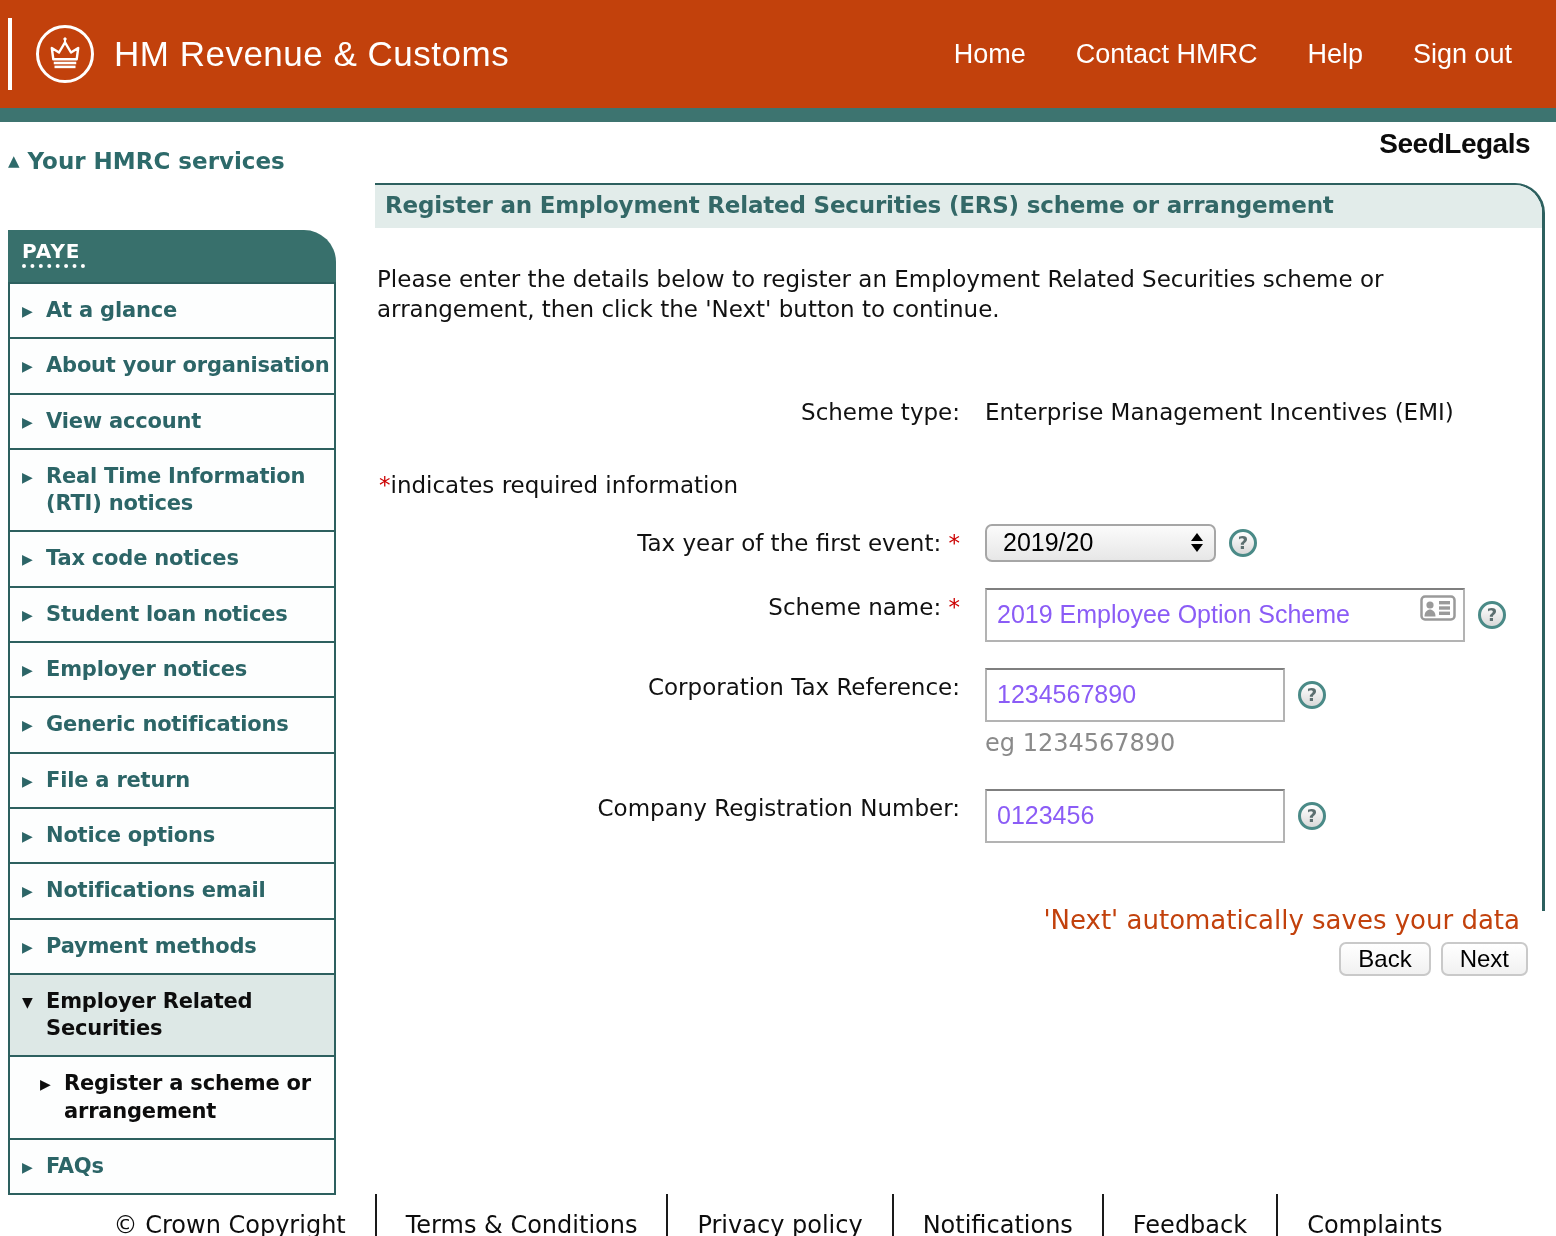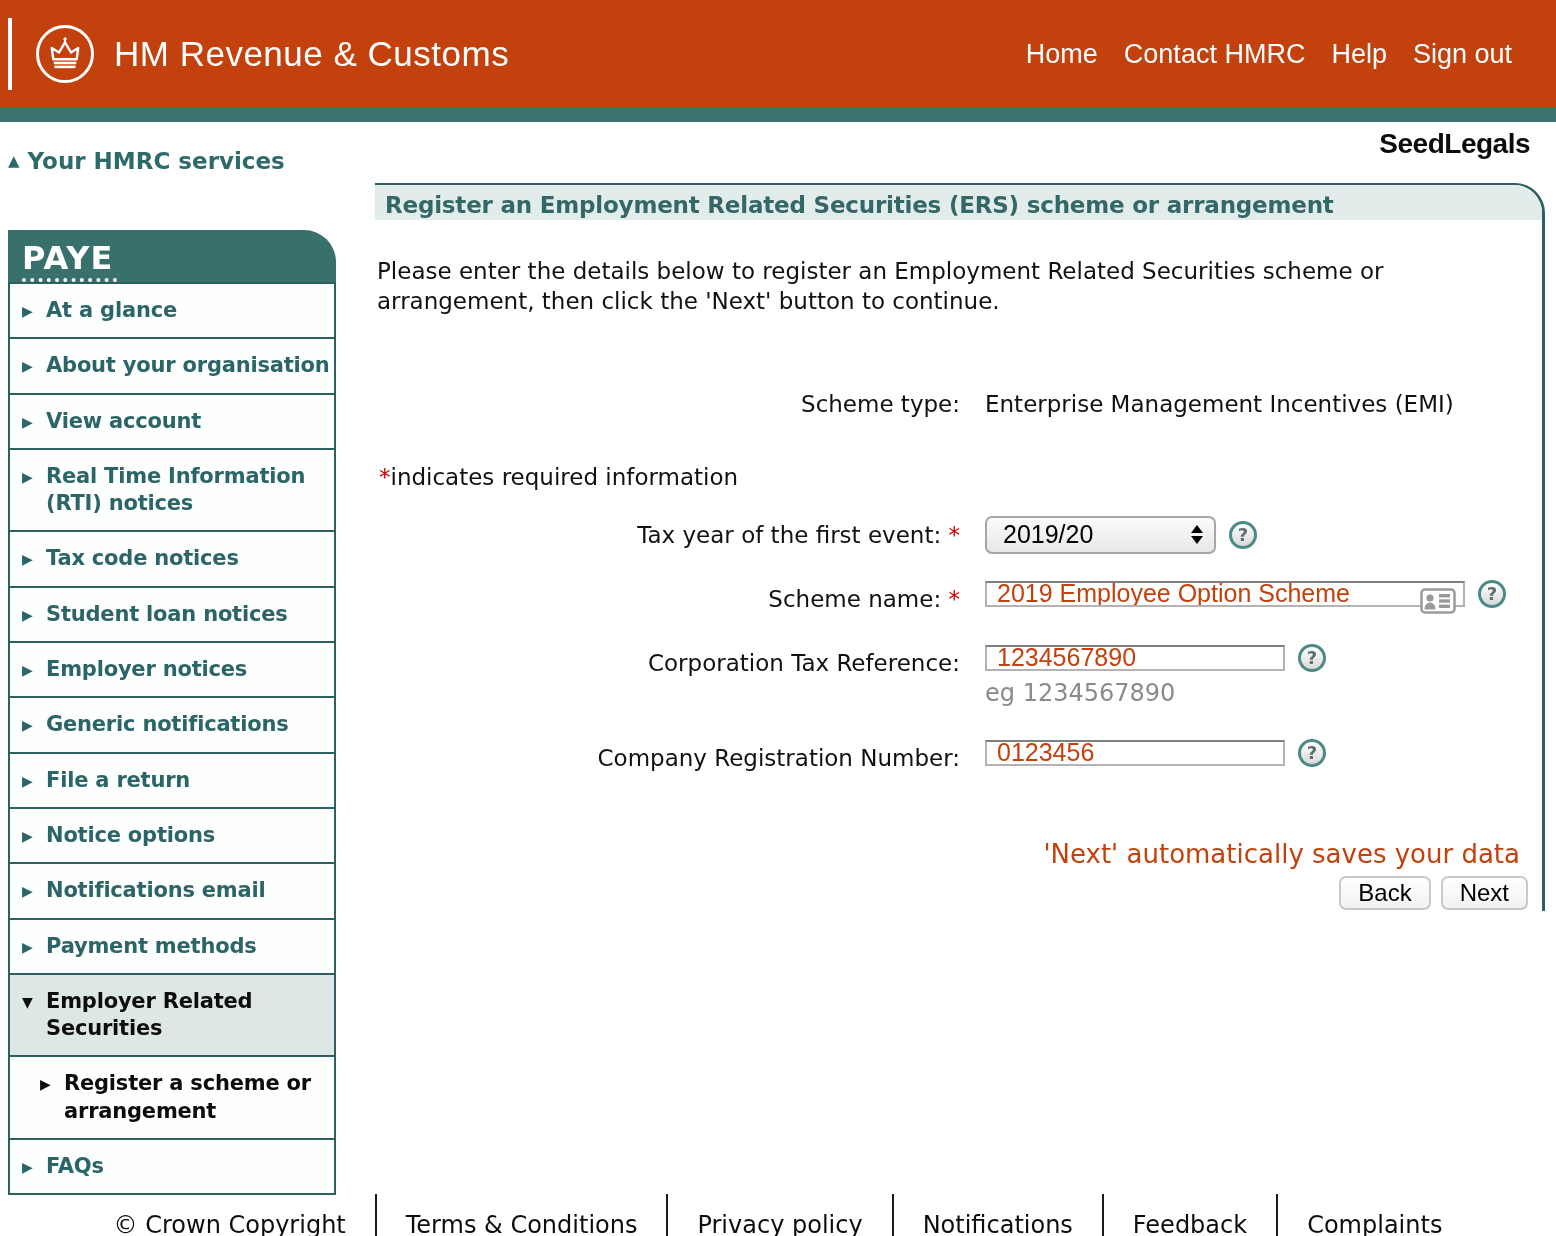--- a/index.html
+++ b/index.html
@@ -5,56 +5,56 @@
   * { margin:0; padding:0; box-sizing:border-box; }
   html,body { width:1556px; height:1236px; background:#fff; overflow:hidden;
     font-family:"DejaVu Sans", sans-serif; }
 
   
   .topbar { height:108px; background:#c2410c; display:flex; align-items:center; padding:0 44px 0 8px; }
   .brandbar { width:4px; height:72px; background:#fff; margin-right:24px; }
   .crown-badge { width:58px; height:58px; border:3px solid #fff; border-radius:50%;
     display:flex; align-items:center; justify-content:center; margin-right:20px; }
   .brand-name { color:#fff; font-family:"Liberation Sans", sans-serif; font-size:35px; letter-spacing:0.5px; }
-  .topnav { margin-left:auto; display:flex; gap:26px; }
+  .topnav { margin-left:auto; display:flex; gap:50px; }
   .topnav a { color:#fff; text-decoration:none; font-family:"Liberation Sans", sans-serif; font-size:27px; cursor:pointer; }
 
   .tealstrip { height:14px; background:#3d7470; }
 
   .page { position:relative; height:1114px; }
 
   
   .services { position:absolute; left:8px; top:26px; color:#2d6a6a; font-weight:bold; font-size:23px;
     display:flex; align-items:center; gap:8px; cursor:pointer; }
   .services .up-tri { font-size:15px; line-height:15px; }
   .partner { position:absolute; right:26px; top:6px; color:#0c0c0c; font-weight:bold; font-size:28px;
     font-family:"Liberation Sans", sans-serif; letter-spacing:-0.5px; }
 
   
   .sidebar { position:absolute; left:8px; top:108px; width:328px; }
   .side-head { background:#38706c; color:#fff; border-top-right-radius:32px;
     padding:9px 14px 10px 14px; height:54px; }
-  .side-head span { display:inline-block; font-size:32px; font-weight:bold; letter-spacing:1px;
+  .side-head span { display:inline-block; font-size:20px; font-weight:bold; letter-spacing:1px;
     border-bottom:4px dotted #fff; padding:0 4px 1px 0; }
   .side-item { background:#fdfefe; border:2px solid #2d605f; margin-top:-2px;
     padding:13px 2px 13px 12px; color:#2c6567; font-weight:bold; font-size:21px; letter-spacing:-0.2px;
     line-height:1.3; display:flex; gap:8px; cursor:pointer; }
   .side-item .arr { font-size:14px; line-height:14px; margin-top:7px; flex:0 0 16px; }
   .side-item.active { background:#dde8e6; color:#0d0d0d; }
   .side-item.active .arr { color:#0d0d0d; }
   .side-item.subitem { color:#0d0d0d; padding-left:30px; }
   .side-item.subitem .arr { color:#0d0d0d; }
 
   
   .main { position:absolute; left:375px; top:46px; width:1170px; }
   .page-title { font-family:"Liberation Sans", sans-serif; font-size:44px; font-weight:400;
     color:#111; letter-spacing:-0.5px; line-height:1.05; margin-left:2px; }
   .panel { margin-top:15px; height:728px; border-top:2px solid #2d605f; border-right:3px solid #2d605f;
     border-top-right-radius:30px; background:#fff; }
-  .panel-head { background:#e2ecea; border-top-right-radius:28px; padding:7px 14px 2px 10px; }
+  .panel-head { background:#e2ecea; border-top-right-radius:28px; padding:7px 14px 10px 10px; }
   .panel-head h2 { color:#336867; font-size:23px; font-weight:bold; letter-spacing:-0.2px; }
   .panel-body { padding:36px 0 0 2px; }
   .intro { font-size:23px; color:#111; line-height:1.32; max-width:1095px; }
 
   .row { display:grid; grid-template-columns:583px 1fr; column-gap:25px; align-items:start; margin-bottom:26px; }
   .row .lab { text-align:right; font-size:23px; color:#111; line-height:38px; white-space:nowrap; }
   .req { color:#c00; }
   .scheme-type-row { margin-top:72px; margin-bottom:0; }
   .scheme-type-row .lab, .scheme-type-row .val { line-height:30px; }
   .scheme-type-row .val { font-size:23px; color:#111; }
@@ -62,22 +62,22 @@
 
   .field { display:flex; align-items:center; gap:13px; }
   .selectbox { width:231px; height:38px; border:2px solid #a6a6a6; border-radius:7px;
     background:linear-gradient(#fbfbfb,#e7e7e7); display:flex; align-items:center;
     padding-left:16px; cursor:pointer; }
   .selectbox .selval { font-family:"Liberation Sans", sans-serif; font-size:25px; color:#000; }
   .stepper { margin-left:auto; margin-right:11px; display:flex; flex-direction:column; gap:3px; }
   .tri-up { width:0; height:0; border-left:6px solid transparent; border-right:6px solid transparent; border-bottom:8px solid #000; }
   .tri-down { width:0; height:0; border-left:6px solid transparent; border-right:6px solid transparent; border-top:8px solid #000; }
 
-  input.txt { height:26px; border:2px solid; border-color:#7f7f7f #b3b3b3 #b3b3b3;
-    font-family:"Liberation Sans", sans-serif; font-size:25px; color:#c2410c; padding:0 10px; background:#fff; }
+  input.txt { height:54px; border:2px solid; border-color:#7f7f7f #b3b3b3 #b3b3b3;
+    font-family:"Liberation Sans", sans-serif; font-size:25px; color:#8b5cf6; padding:0 10px; background:#fff; }
   .w300 { width:300px; }
   .name-wrap { position:relative; width:480px; }
   .name-wrap input.txt { width:480px; padding-right:56px; }
   .autofill { position:absolute; right:9px; top:7px; cursor:pointer; }
 
   .help { width:28px; height:28px; border-radius:50%; border:3px solid #4a8a87; flex:0 0 28px;
     background:linear-gradient(#ffffff,#d9d9d9); color:#5c6f70; font-weight:bold; font-size:18px;
     display:flex; align-items:center; justify-content:center; cursor:pointer; }
   .hint { margin-top:7px; font-size:24px; color:#8a8a8a; }
 

